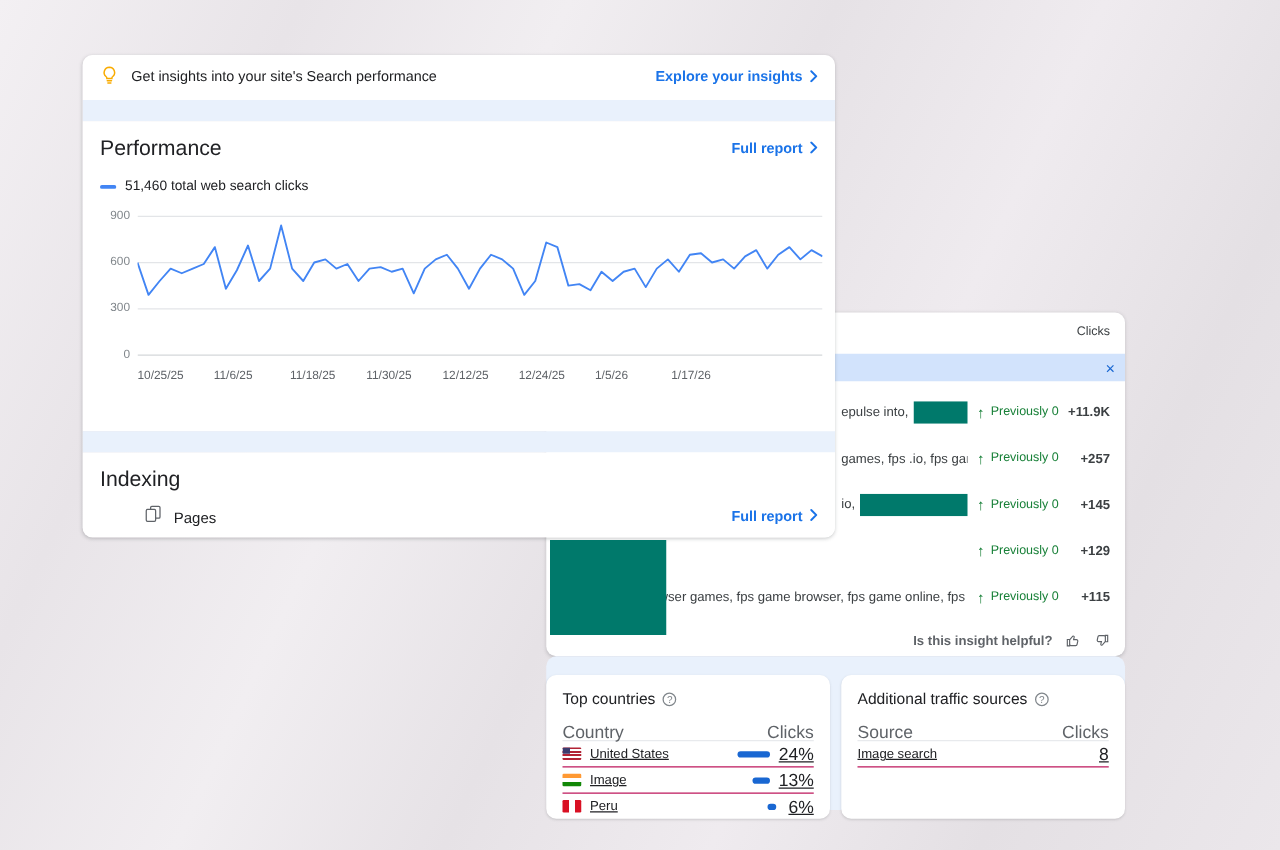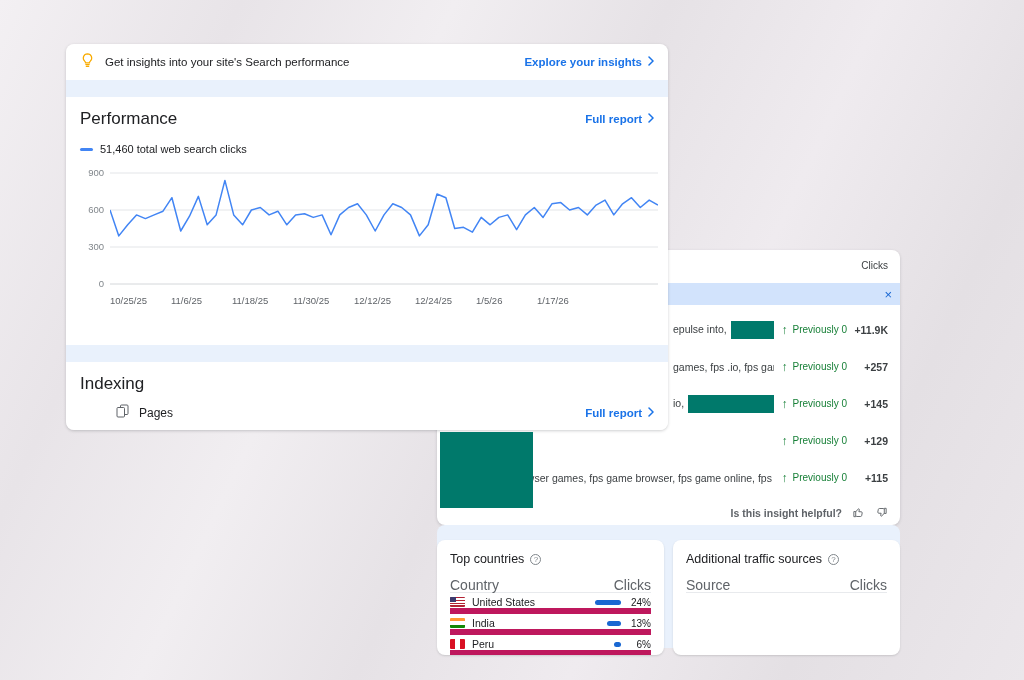--- a/index.html
+++ b/index.html
@@ -68,30 +68,30 @@
   .bottom-panel{ position:absolute; left:437px; top:525px; width:463px; height:123px; background:#e9f1fc; border-radius:8px; z-index:1; }
   .small-card{
     position:absolute; top:540px; width:227px; height:115px; background:#fff; border-radius:8px; z-index:2;
     padding:11px 13px 0; overflow:hidden; box-shadow:0 1px 2px rgba(60,64,67,.18);
   }
   .country-card{ left:437px; }
   .sources-card{ left:673px; }
   .small-title{ display:flex; align-items:center; gap:6px; font-size:12.5px; color:#202124; height:16px; }
   .info{ width:11px; height:11px; border:1px solid #80868b; border-radius:50%; color:#80868b; font-size:8px; display:inline-flex; align-items:center; justify-content:center; cursor:pointer; }
   .tbl-head{ margin-top:10px; height:16px; display:flex; justify-content:space-between; font-size:14px; color:#5f6368; border-bottom:1px solid #e8eaed; }
-  .tbl-row{ height:21px; display:flex; align-items:flex-end; justify-content:space-between; border-bottom:6px solid #be185d; font-size:10.5px; color:#202124; }
+  .tbl-row{ height:21px; display:flex; align-items:center; justify-content:space-between; border-bottom:1px solid #be185d; font-size:10.5px; color:#202124;text-decoration:underline; }
   .c-left{ display:flex; align-items:center; gap:7px; }
   .flag{ position:relative; width:15px; height:10px; flex:0 0 15px; border-radius:1px; overflow:hidden; }
   .flag-us{ background:repeating-linear-gradient(180deg,#b22234 0 1.4px,#fff 1.4px 2.8px); }
   .flag-us::after{ content:''; position:absolute; left:0; top:0; width:6px; height:5px; background:#3c3b6e; }
   .flag-in{ background:linear-gradient(180deg,#ff9933 0 33%,#fff 33% 66%,#128807 66% 100%); }
   .flag-pe{ background:linear-gradient(90deg,#d91023 0 33%,#fff 33% 66%,#d91023 66% 100%); }
   .c-right{ display:flex; align-items:center; gap:7px; }
   .bar{ height:5px; border-radius:3px; background:#1967d2; }
-  .pct{ font-size:10px; color:#202124; min-width:23px; text-align:right; }
+  .pct{ font-size:14px; color:#202124; min-width:23px; text-align:right; }
   
   .big-redaction{ position:absolute; left:440px; top:432px; width:93px; height:76px; background:#00796b; z-index:3; }
 </style>
 </head>
 <body>
 
 <div class="stage">
 
   <section class="insights-card">
     <div class="clicks-header">Clicks</div>
@@ -262,21 +262,21 @@
           <span>United States</span>
         </div>
       <div class="c-right">
           <span class="bar" style="width: 26px;"></span>
           <span class="pct">24%</span>
         </div>
     </div>
     <div class="tbl-row">
       <div class="c-left">
           <span class="flag flag-in"></span>
-          <span>India</span>
+          <span>Image</span>
         </div>
       <div class="c-right">
           <span class="bar" style="width: 14px;"></span>
           <span class="pct">13%</span>
         </div>
     </div>
     <div class="tbl-row">
       <div class="c-left">
           <span class="flag flag-pe"></span>
           <span>Peru</span>
@@ -290,17 +290,25 @@
 
   <section class="small-card sources-card">
     <div class="small-title">
       <span>Additional traffic sources</span>
       <span class="info">?</span>
     </div>
     <div class="tbl-head">
       <span>Source</span>
       <span>Clicks</span>
     </div>
+    <div class="tbl-row">
+      <div class="c-left">
+          <span>Image search</span>
+        </div>
+      <div class="c-right">
+          <span class="pct">8</span>
+        </div>
+    </div>
   </section>
 
   <div class="big-redaction"></div>
 
 </div>
 
 </body></html>

